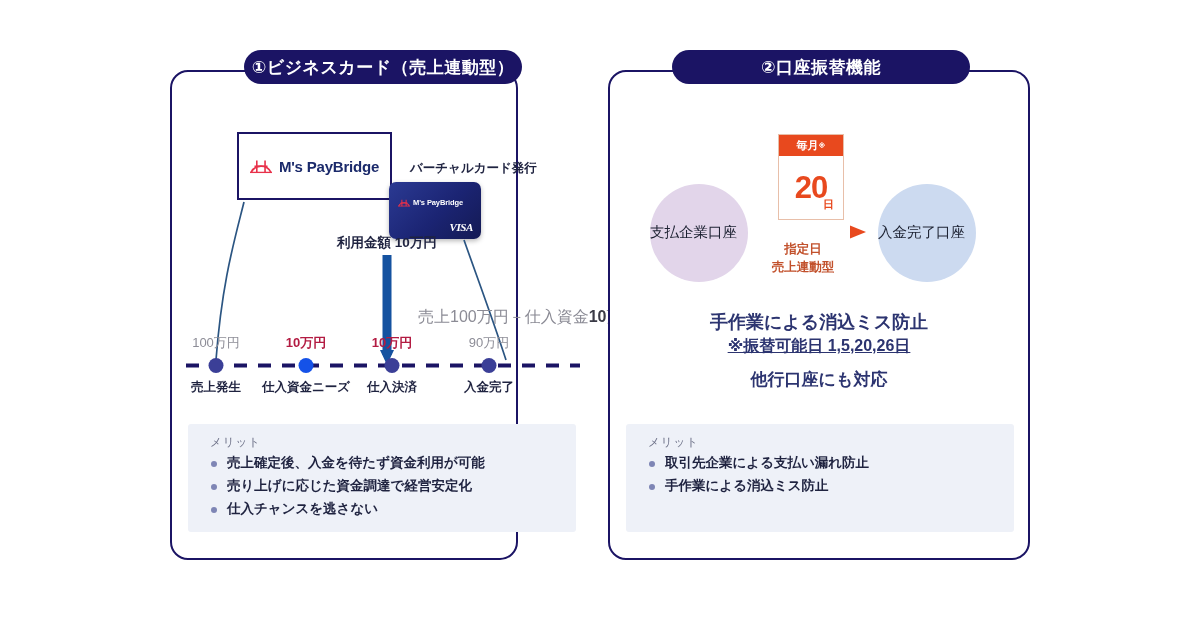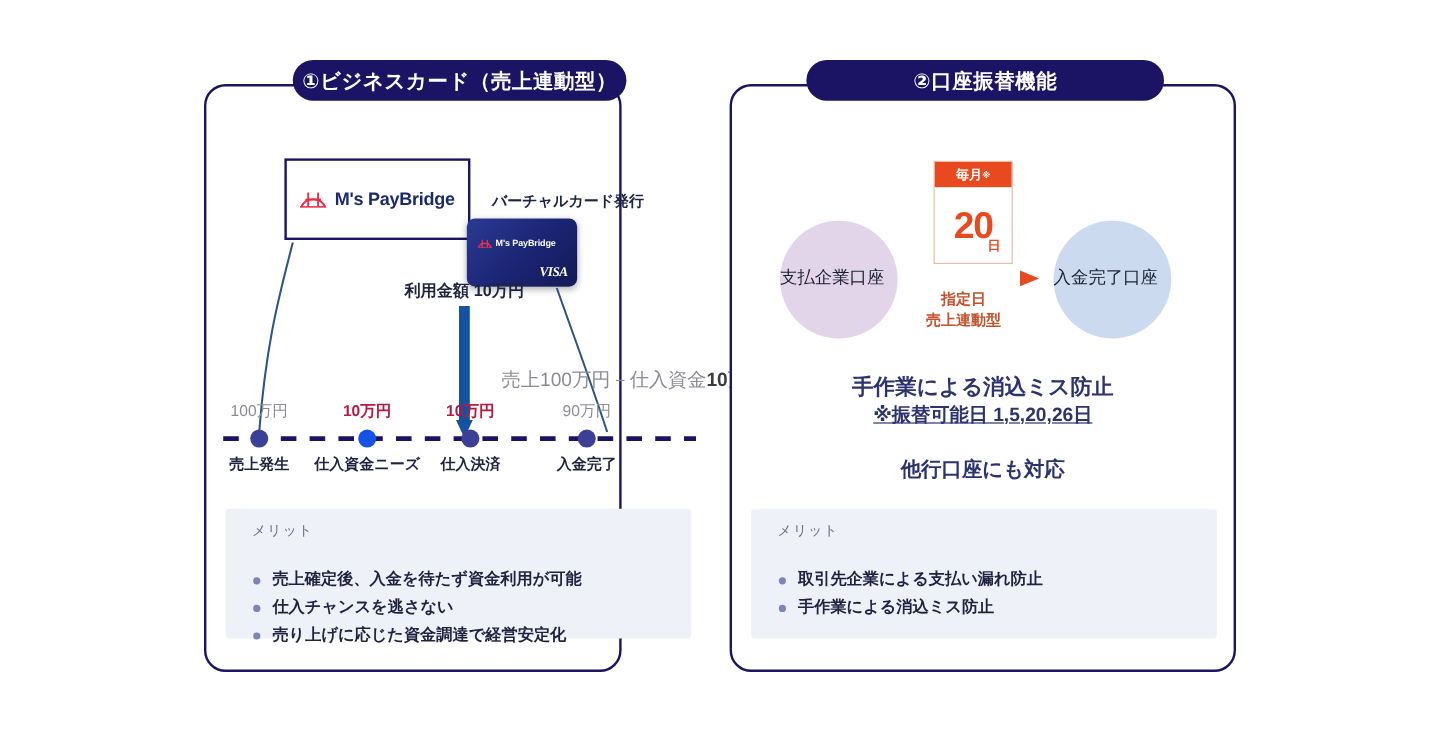--- a/index.html
+++ b/index.html
@@ -106,21 +106,21 @@
     font-size:12.5px;font-weight:700;color:#1f2340;
     transform:translateX(-50%);white-space:nowrap;
   }
 
   
   .merit{
     position:absolute;left:16px;width:388px;height:108px;top:352px;
     background:#eef1f8;border-radius:3px;box-sizing:border-box;
     padding:11px 0 0 22px;
   }
-  .merit-title{font-size:11.5px;color:#6d7188;letter-spacing:1px;margin-bottom:24px;}
+  .merit-title{font-size:11.5px;color:#6d7188;letter-spacing:1px;margin-bottom:4px;}
   .merit ul{list-style:none;margin:0;padding:0;}
   .merit li{
     position:relative;padding-left:17px;margin-bottom:5px;
     font-size:13.5px;font-weight:700;color:#1f2340;line-height:1.35;white-space:nowrap;
   }
   .merit li::before{
     content:"";position:absolute;left:1px;top:7px;
     width:6px;height:6px;border-radius:50%;background:#7e85b5;
   }
 
@@ -160,21 +160,21 @@
   .headline{
     position:absolute;left:50%;transform:translateX(-50%);top:238px;
     font-size:18px;font-weight:700;color:#2c3470;white-space:nowrap;
   }
   .sub-note{
     position:absolute;left:50%;transform:translateX(-50%);top:264px;
     font-size:16px;font-weight:700;color:#2c3470;
     text-decoration:underline;white-space:nowrap;
   }
   .headline2{
-    position:absolute;left:50%;transform:translateX(-50%);top:308px;
+    position:absolute;left:50%;transform:translateX(-50%);top:296px;
     font-size:17px;font-weight:700;color:#2c3470;white-space:nowrap;
   }
 </style>
 </head>
 <body>
 
 <div class="stage">
 
   <section class="panel" id="panel-1">
     <div class="panel-title">①ビジネスカード（売上連動型）</div>
@@ -236,22 +236,22 @@
     <div class="tl-label" style="left:220px;">仕入決済</div>
 
     <div class="tl-amount grey" style="left:317px;">90万円</div>
     <div class="tl-dot" style="left:317px;background:#3b3f97;"></div>
     <div class="tl-label" style="left:317px;">入金完了</div>
 
     <div class="merit">
       <div class="merit-title">メリット</div>
       <ul>
         <li>売上確定後、入金を待たず資金利用が可能</li>
+        <li>売り上げに応じた資金調達で経営安定化</li>
         <li>仕入チャンスを逃さない</li>
-        <li>売り上げに応じた資金調達で経営安定化</li>
       </ul>
     </div>
   </section>
 
   <section class="panel" id="panel-2">
     <div class="panel-title">②口座振替機能</div>
 
     <div class="acct-circle" id="circle-payer">
       <span>支払企業</span>
       <span>口座</span>

